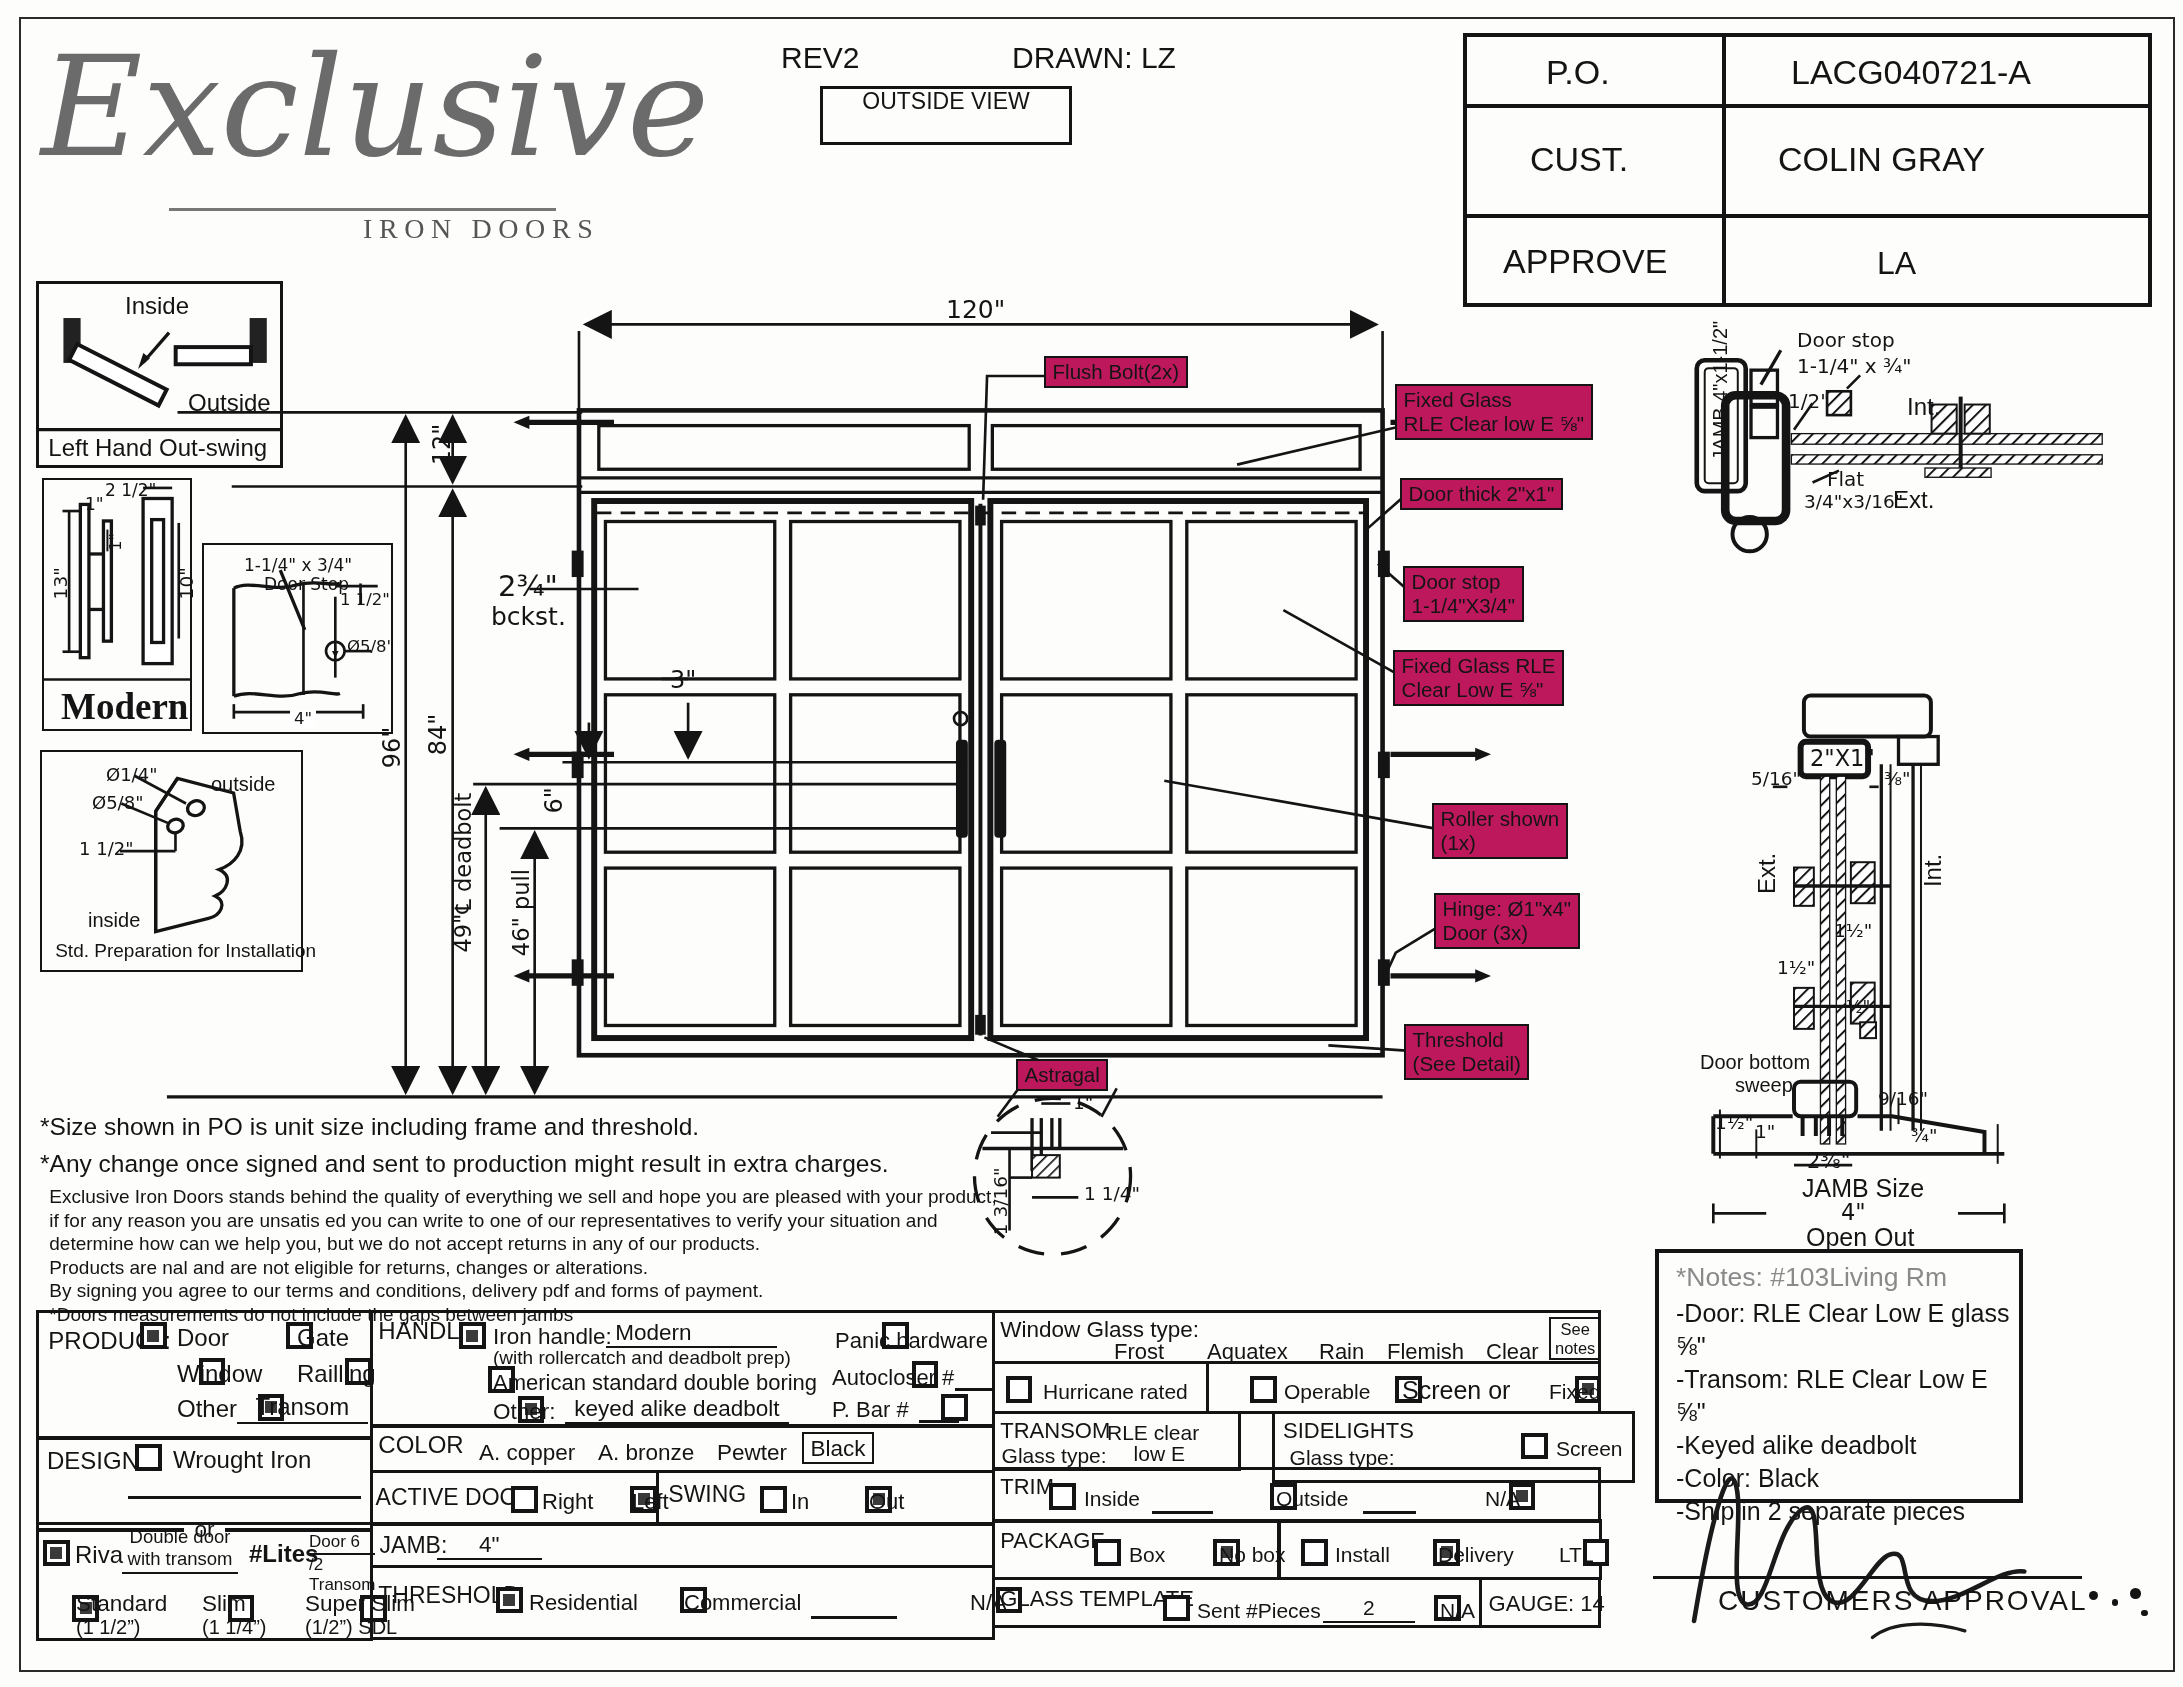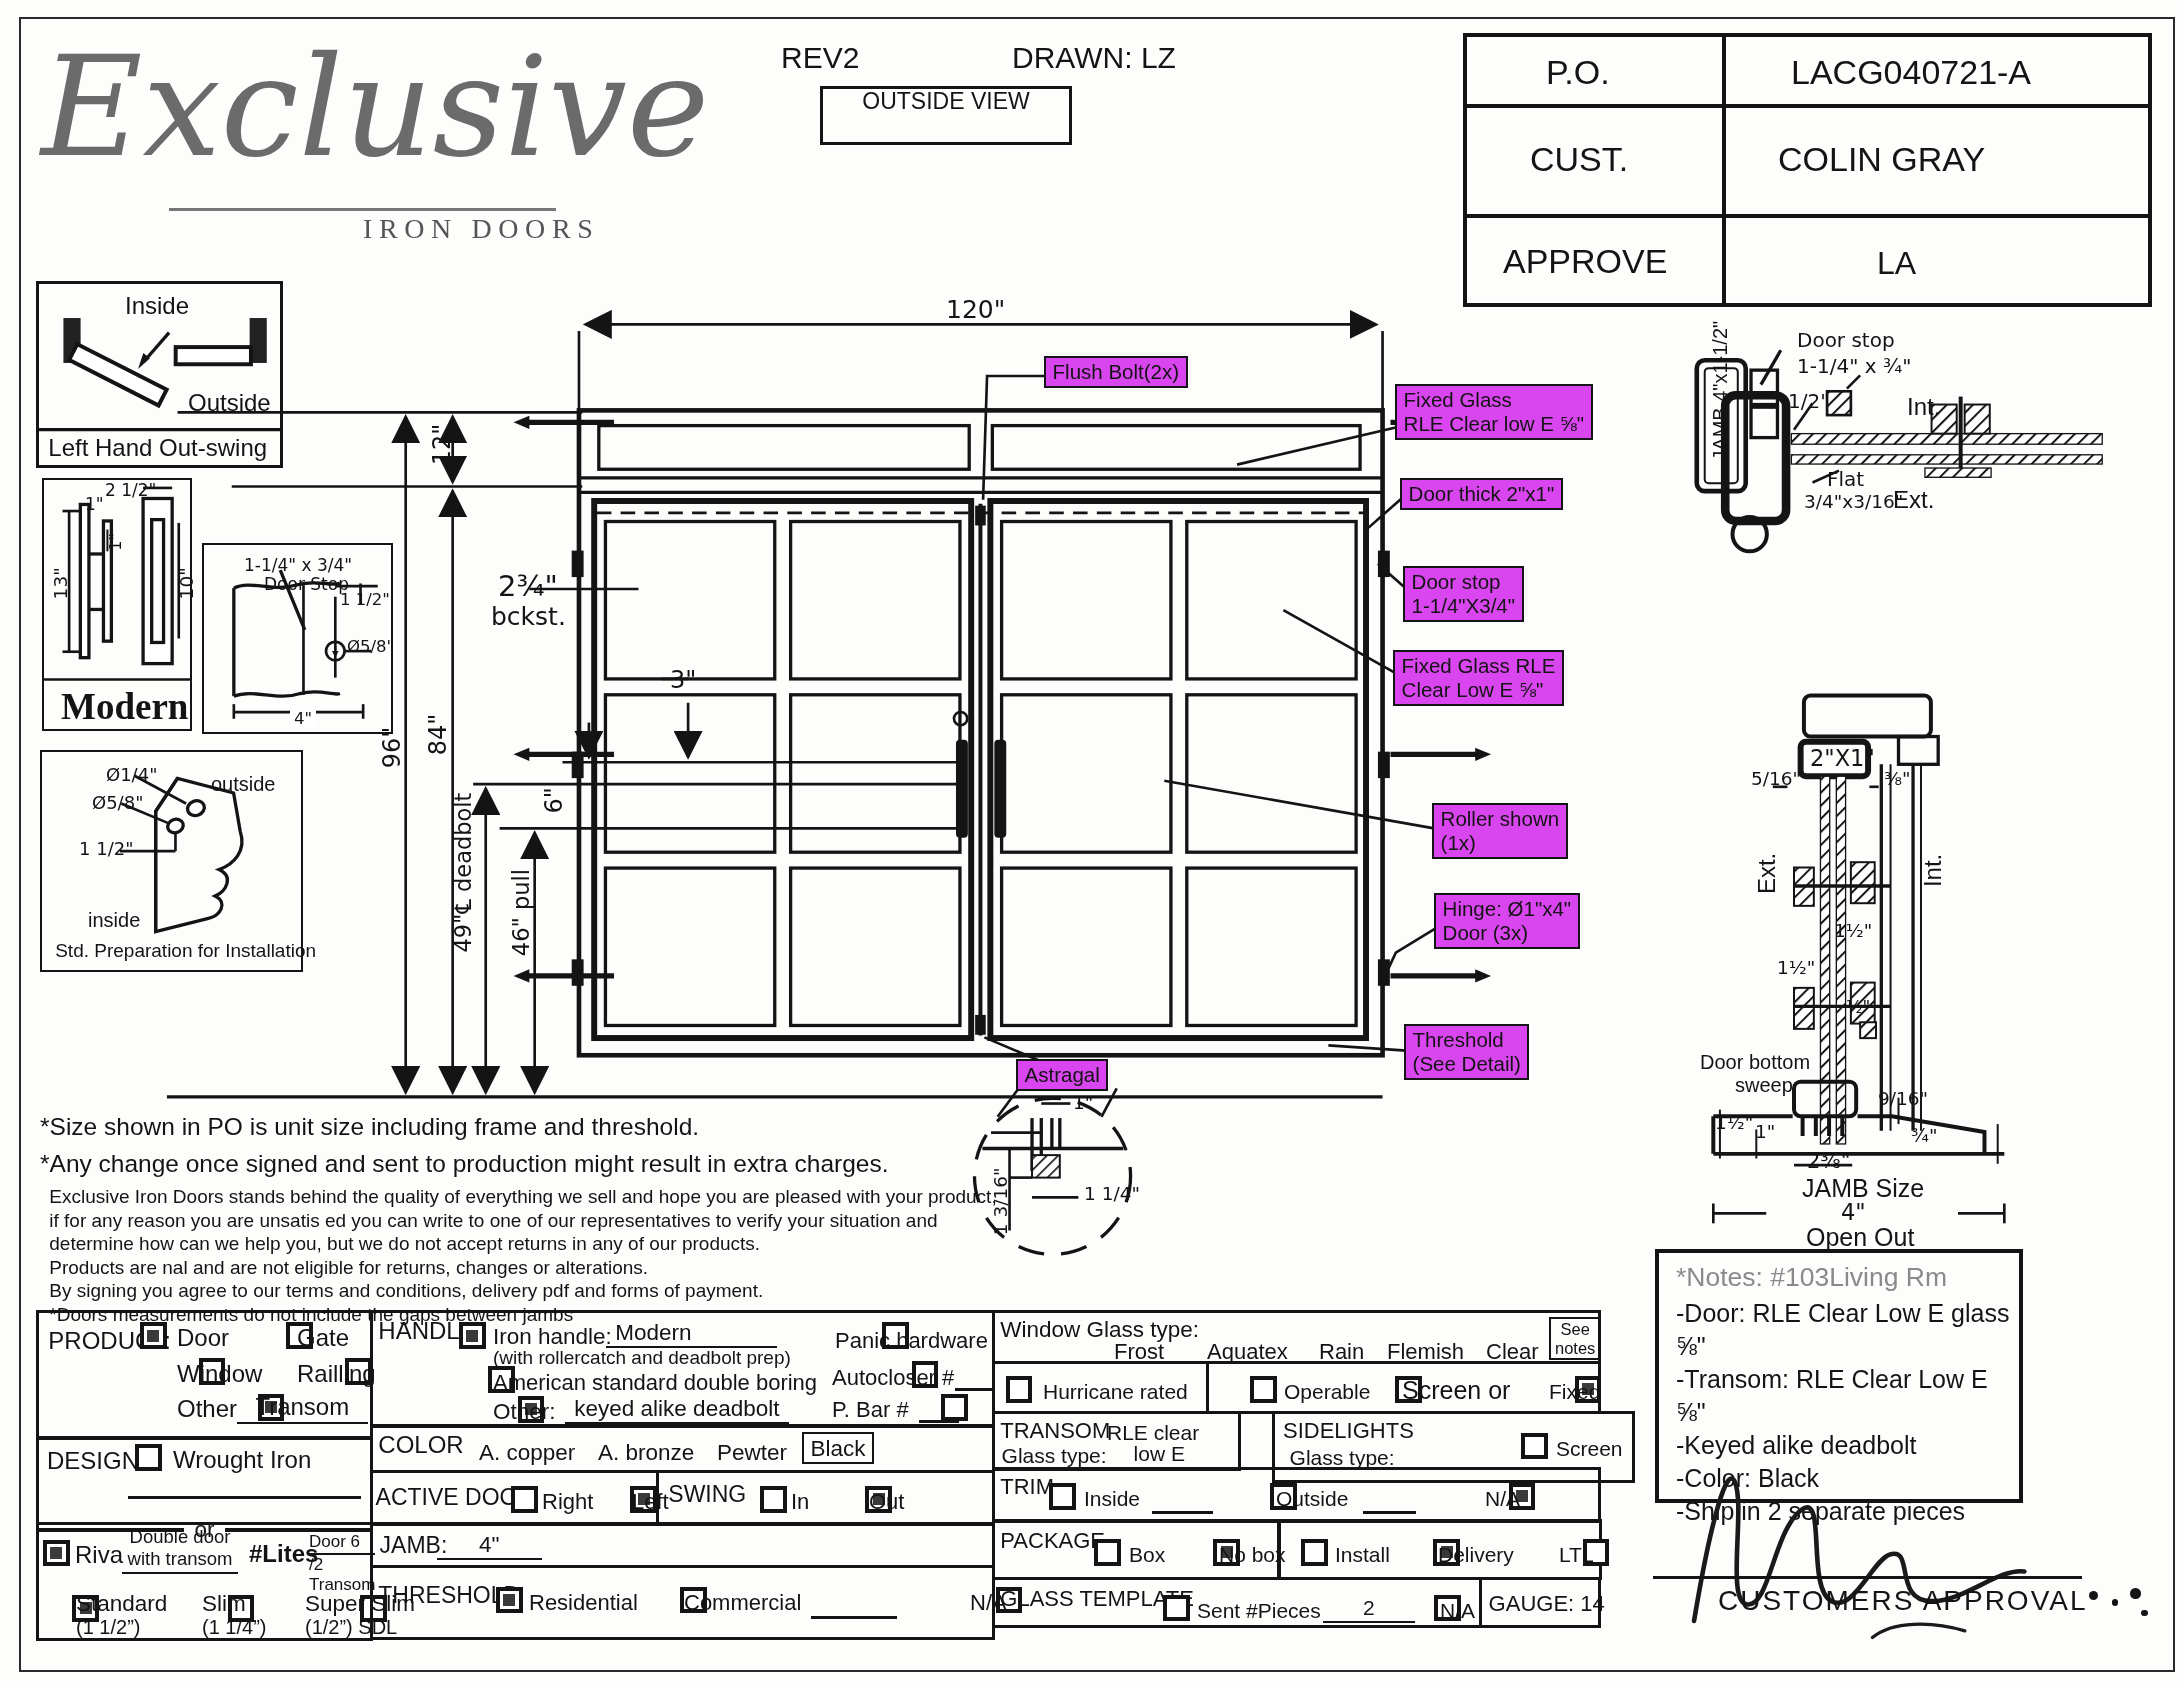--- a/index.html
+++ b/index.html
@@ -2,21 +2,21 @@
 <html style="font-size:10.6px"><head>
 <meta charset="utf-8">
 <style>
   html,body{margin:0;padding:0;background:#e8e8e8}
   .page{position:relative;width:2183px;height:1687px;background:#fdfdfc;overflow:hidden;
         font-family:"Liberation Sans",sans-serif;color:#141414}
   .frame{position:absolute;left:18.5px;top:17px;width:2152px;height:1651px;border:2.6px solid #2a2a2a}
   .abs{position:absolute}
   .lbl{position:absolute;white-space:nowrap;line-height:1.12}
   .rot{transform:rotate(-90deg);transform-origin:center center}
-  .callout{position:absolute;border:2.6px solid #141414;background:#d946ef;padding:2px 6.6px;
+  .callout{position:absolute;border:2.6px solid #141414;background:#be185d;padding:2px 6.6px;
            font-size:20.5px;line-height:1.18;white-space:nowrap}
   .boxed{border:2.6px solid #141414;padding:1.3px 6.6px}
   .cell{position:absolute;border:3.3px solid #141414;box-sizing:border-box}
   .cb{display:inline-block;width:26.5px;height:26.5px;border:4px solid #141414;box-sizing:border-box;
       position:relative;background:#fff;flex:none;vertical-align:middle}
   .cb.on:after{content:"";position:absolute;left:3.3px;top:3.3px;right:3.3px;bottom:3.3px;background:#3a3a3a}
   .uline{border-bottom:2.6px solid #141414;min-width:79px;text-align:center;padding:0 9.3px 1.3px 9.3px}
   .fine{font-size:19px}
   .dim{font-family:"DejaVu Sans",sans-serif}
   svg{position:absolute;overflow:visible}

